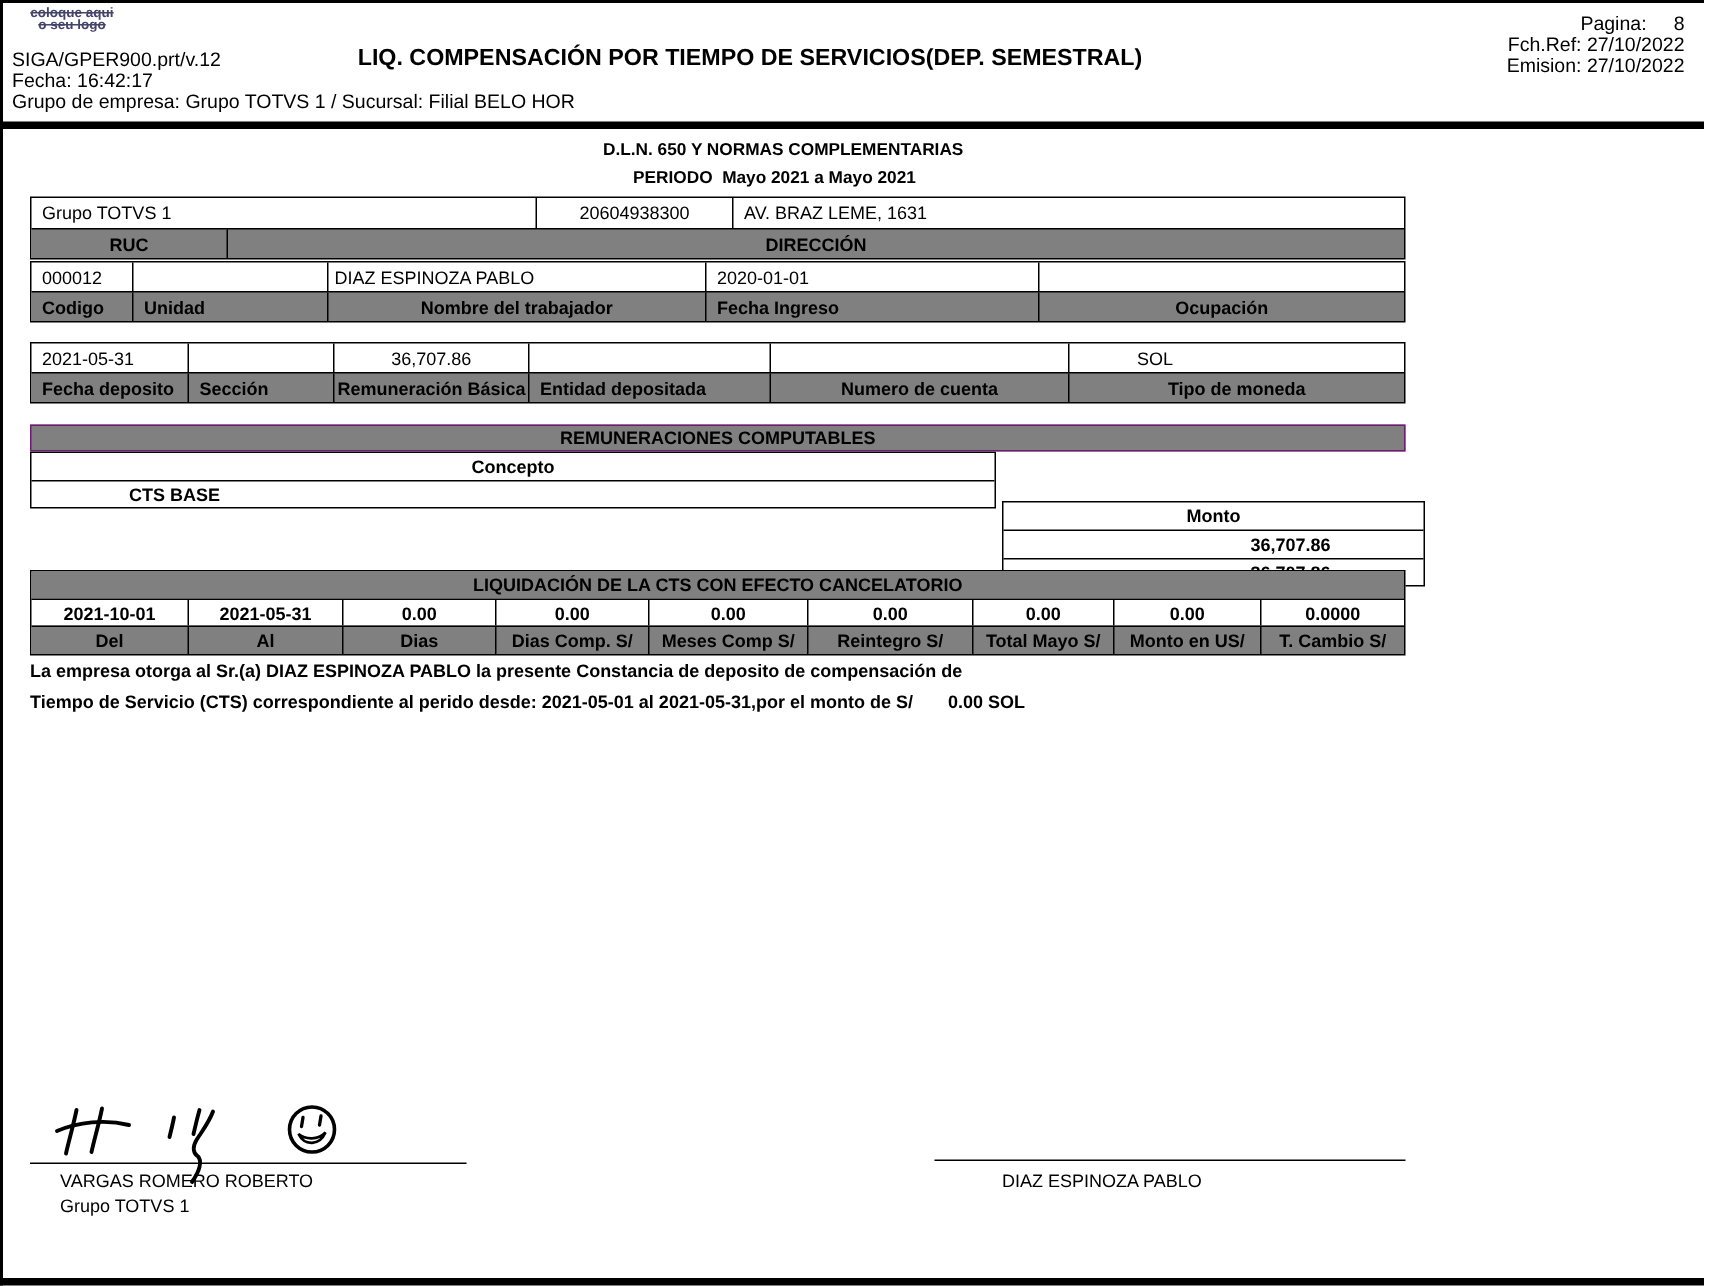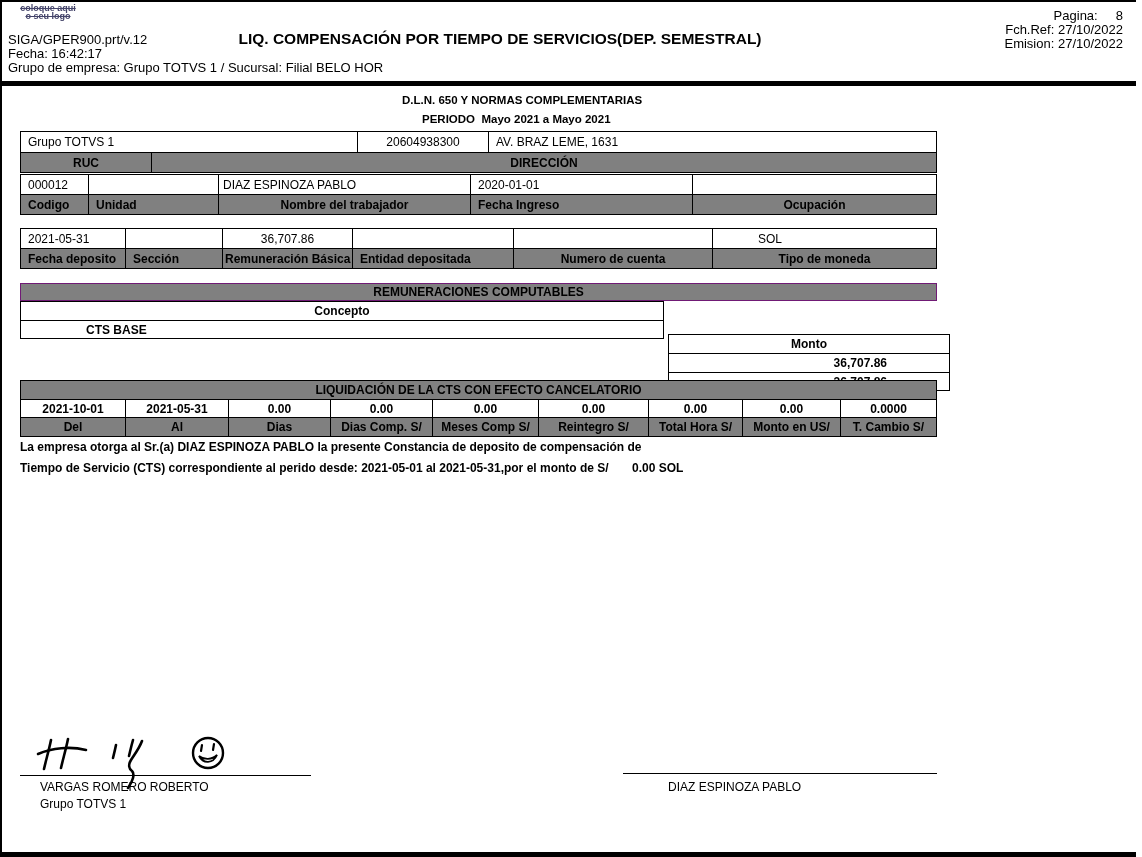--- a/index.html
+++ b/index.html
@@ -144,21 +144,21 @@
     <div class="c ctr" style="width:98px;">0.00</div>
     <div class="c ctr" style="flex:1;">0.0000</div>
   </div>
   <div class="tr gy" style="height:19px;">
     <div class="c ctr" style="width:105px;">Del</div>
     <div class="c ctr" style="width:103px;">Al</div>
     <div class="c ctr" style="width:102px;">Dias</div>
     <div class="c ctr" style="width:102px;">Dias Comp. S/</div>
     <div class="c ctr" style="width:106px;">Meses Comp S/</div>
     <div class="c ctr" style="width:110px;">Reintegro S/</div>
-    <div class="c ctr" style="width:94px;">Total Hora S/</div>
+    <div class="c ctr" style="width:94px;">Total Mayo S/</div>
     <div class="c ctr pre" style="width:98px;">Monto en  US/</div>
     <div class="c ctr" style="flex:1;">T. Cambio S/</div>
   </div>
 </div>
 
 <div class="abs para" style="left:20px;top:440px;">La empresa otorga al Sr.(a) DIAZ ESPINOZA PABLO la presente Constancia de deposito de compensación de</div>
 <div class="abs para" style="left:20px;top:461px;">Tiempo de Servicio (CTS) correspondiente al perido desde: 2021-05-01 al 2021-05-31,por el monto de S/       0.00 SOL</div>
 
 <svg class="abs" style="left:20px;top:733px;" width="222" height="58" viewBox="0 0 222 58">
   <g fill="none" stroke="#000" stroke-width="2.6" stroke-linecap="round">

